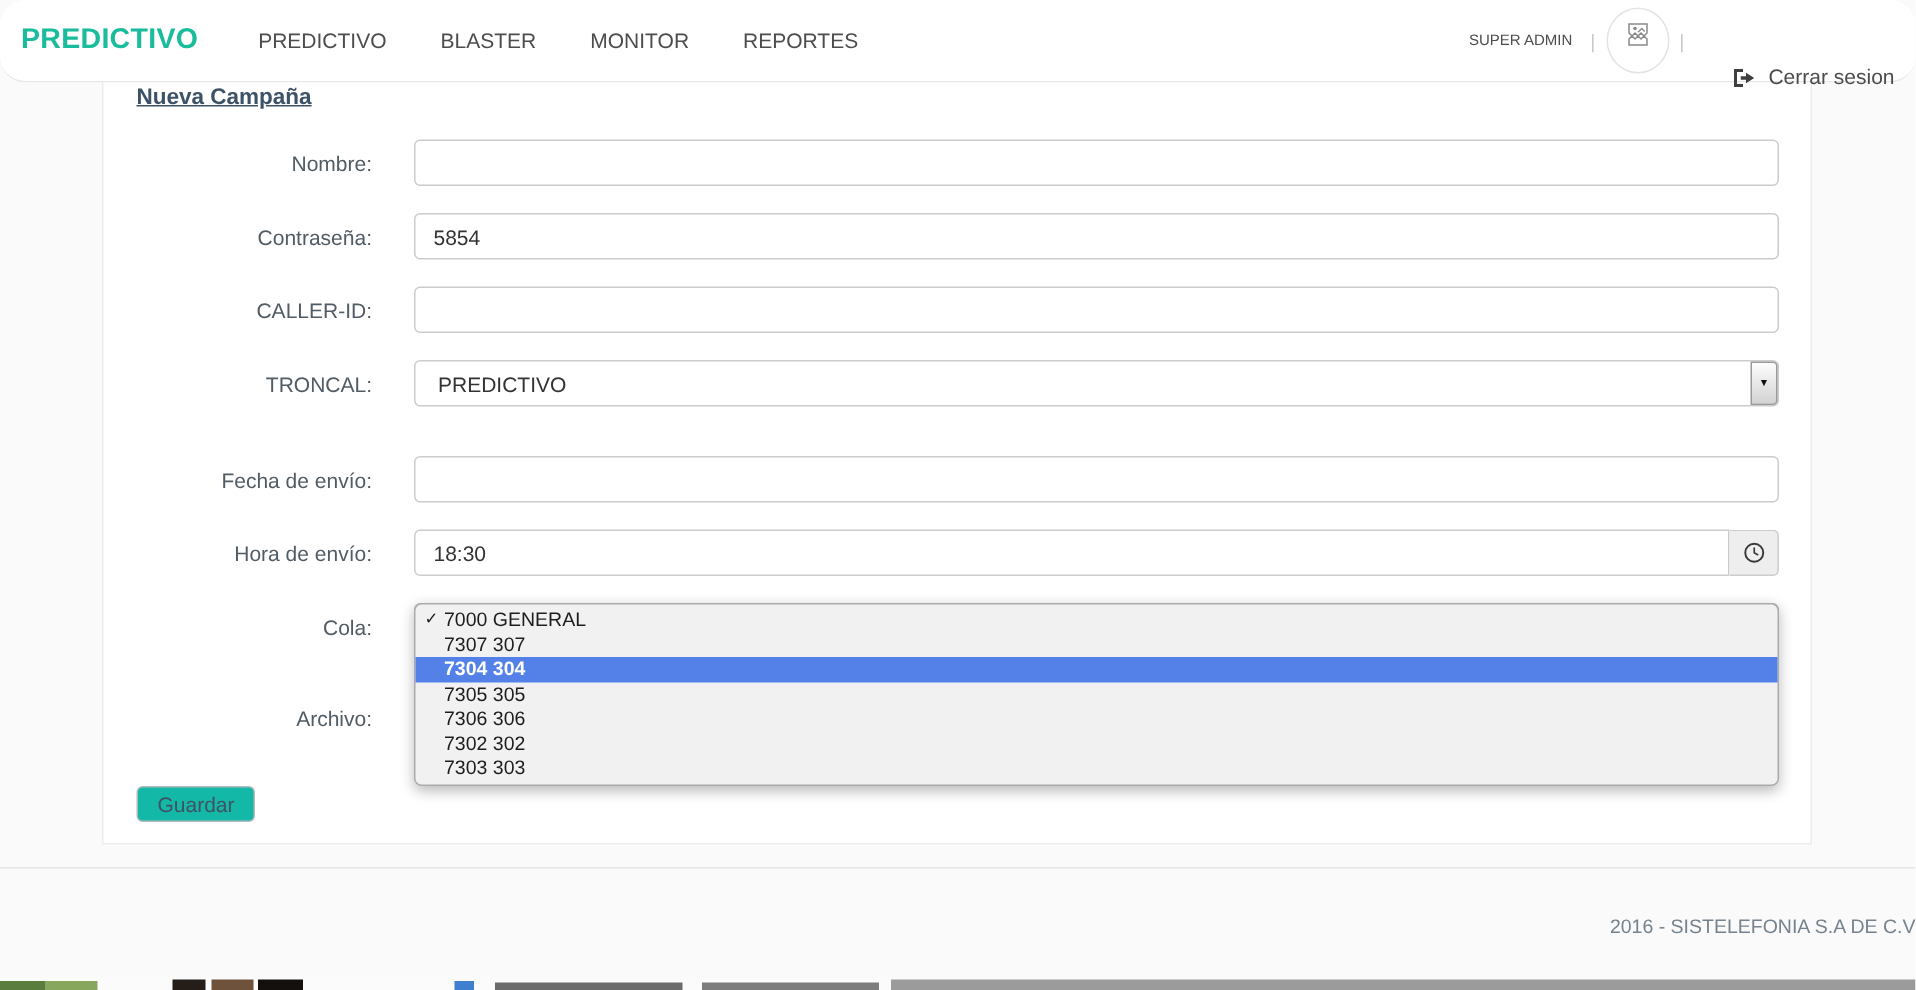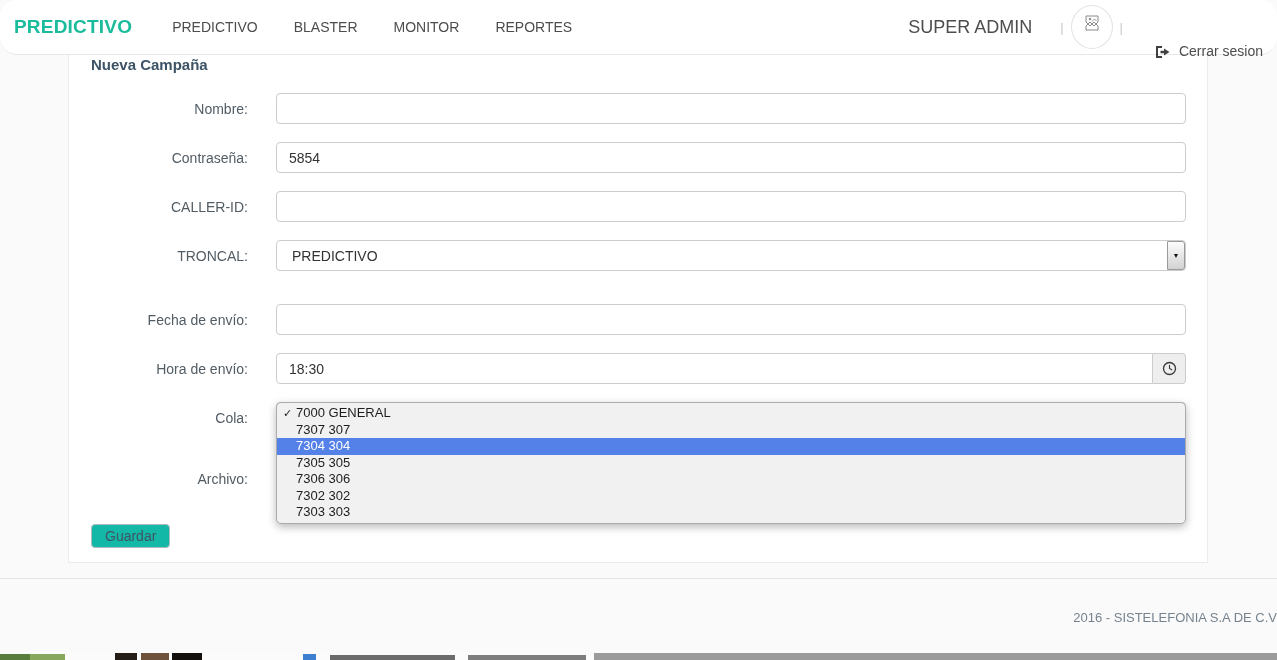--- a/index.html
+++ b/index.html
@@ -16,21 +16,21 @@
     position: absolute; top: 0; left: 0; right: 0; height: 55px;
     background: #fff; border-bottom: 1px solid #e7e7e7;
     display: flex; align-items: center; padding: 0 14px;
     z-index: 20;
     border-radius: 17px;
   }
   .brand { font-size: 19px; font-weight: bold; color: #1abc9c; letter-spacing: 0.2px; margin-right: 22px; cursor: pointer; }
   .nav-items { display: flex; align-items: center; }
   .nav-item { font-size: 14px; color: #4d4d4d; margin: 0 18px; cursor: pointer; white-space: nowrap; }
   .nav-right { margin-left: auto; display: flex; align-items: center; }
-  .nav-user { font-size: 18px; color: #4d4d4d; margin-right: 22px; }
+  .nav-user { font-size: 10px; color: #4d4d4d; margin-right: 6px; }
   .nav-sep { color: #c9c9c9; font-size: 13px; margin: 0 6px; }
   .avatar-wrap {
     position: relative; width: 44px; height: 54px;
     display: flex; align-items: center; justify-content: center;
   }
   .avatar-circle {
     position: absolute; left: 1px; top: 5px; width: 42px; height: 44px;
     border-radius: 50%; border: 1px solid #e3e3e3; background: transparent;
   }
   .broken-img { position: relative; z-index: 2; margin-top: -8px; }
@@ -39,21 +39,21 @@
 
   
   .panel {
     position: absolute; left: 68px; top: 55px; width: 1140px; height: 508px;
     background: #fff;
     border: 1px solid #ececec; border-top: none;
     z-index: 1;
   }
   .panel-title {
     padding: 2px 0 0 22px; font-size: 15px; font-weight: bold; color: #3c5266;
-    line-height: 16px; margin-bottom: 20px;
+    line-height: 16px; margin-bottom: 20px; text-decoration: underline;
   }
   .form-row { display: flex; align-items: center; height: 31px; margin-bottom: 18px; }
   .form-row.gap-lg { margin-top: 33px; }
   .form-row.gap-md { margin-top: 30px; }
   .f-label {
     width: 207px; text-align: right; padding-right: 28px;
     font-size: 14px; color: #525c64; flex: none;
   }
   .f-control { width: 910px; height: 31px; position: relative; }
   .f-input {
@@ -95,21 +95,21 @@
     background: #f1f1f1; border: 1px solid #ababab; border-radius: 5px;
     box-shadow: 0 3px 9px rgba(0,0,0,0.28);
     padding: 2px 0;
   }
   .opt {
     position: relative; height: 16.5px; line-height: 16.5px;
     padding-left: 19px; font-size: 13px; color: #1d1d1d; cursor: pointer;
     white-space: nowrap;
   }
   .opt .check { position: absolute; left: 6px; font-size: 11px; color: #1d1d1d; }
-  .opt.highlight { background: #5381e8; color: #fff; font-weight: normal; }
+  .opt.highlight { background: #5381e8; color: #fff; font-weight: bold; }
 
   
   .footer-rule { position: absolute; left: 0; right: 0; top: 578px; border-top: 1px solid #e6e6e6; }
   .footer-text {
     position: absolute; left: 0; right: 0; top: 610px; text-align: right;
     font-size: 13px; color: #76838f;
   }
 
   
   .sliver { position: absolute; left: 0; bottom: 0; width: 100%; height: 8px; background: #fbfbfb; z-index: 40; }

